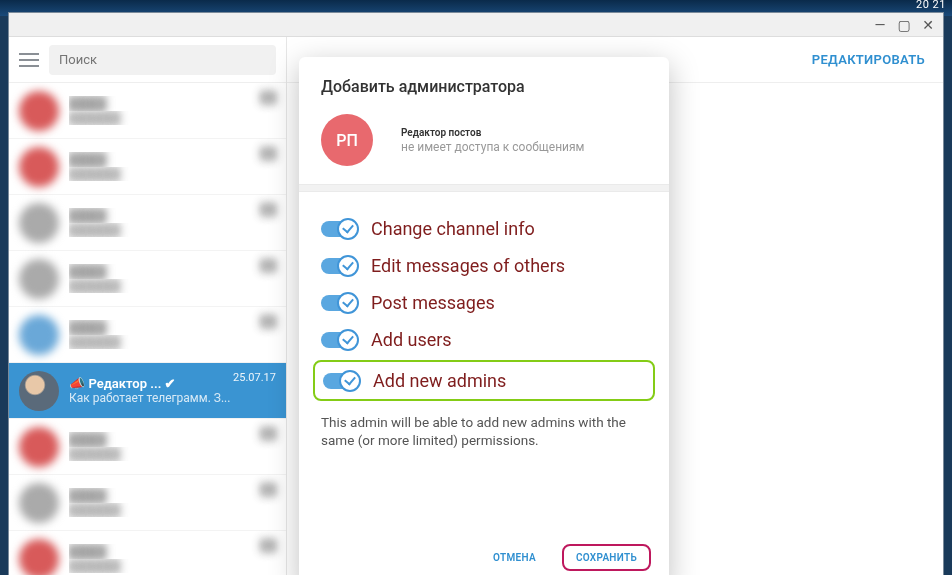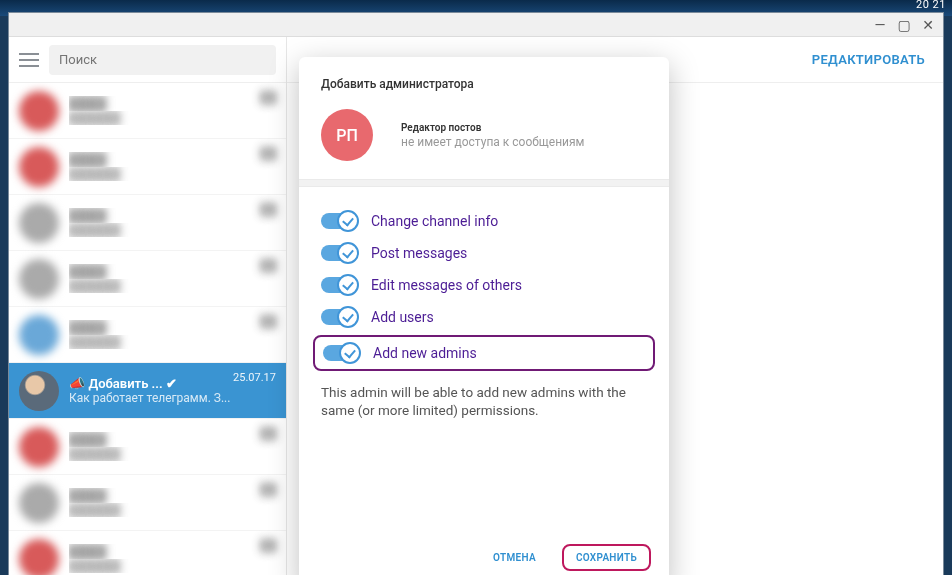--- a/index.html
+++ b/index.html
@@ -38,32 +38,32 @@
   
   .main { flex: 1; position: relative; background: #fff; }
   .main-header { height: 46px; display: flex; align-items: center; justify-content: space-between; padding: 0 18px; border-bottom: 1px solid #eee; }
   .back-chevron { color: #3a94d2; font-size: 20px; cursor: pointer; }
   .edit-btn { color: #2f8fd0; font-weight: 600; font-size: 13px; letter-spacing: .3px; cursor: pointer; }
   .blur-bg { position: absolute; inset: 46px 0 0 0; filter: blur(3px); opacity: .4; padding: 20px; font-size: 13px; color: #666; }
 
   
   .dialog { position: absolute; top: 20px; left: 290px; width: 370px; height: 530px; background: #fff; border-radius: 6px; box-shadow: 0 8px 30px rgba(0,0,0,0.25); display: flex; flex-direction: column; z-index: 50; }
   .dlg-inner { flex: 1; overflow: hidden; display: flex; flex-direction: column; padding-top: 20px; }
-  .dlg-title { font-size: 12px; font-weight: 500; color: #333; padding: 0 22px 18px; }
+  .dlg-title { font-size: 16px; font-weight: 500; color: #333; padding: 0 22px 18px; }
   .admin-head { display: flex; gap: 28px; align-items: center; padding: 0 22px 18px; }
   .admin-avatar { width: 52px; height: 52px; border-radius: 50%; background: #e8696e; color: #fff; display: flex; align-items: center; justify-content: center; font-size: 16px; font-weight: 500; }
   .admin-name { font-size: 10px; font-weight: 600; color: #333; }
   .admin-sub { font-size: 12px; color: #999; margin-top: 2px; }
   .section-gap { height: 8px; background: #f2f2f2; border-top: 1px solid #eaeaea; border-bottom: 1px solid #eaeaea; margin-bottom: 18px; }
   .perms-title { color: #2f8fd0; font-size: 14px; font-weight: 500; padding: 0 22px 14px; }
-  .perm-row { display: flex; align-items: center; gap: 14px; padding: 8px 22px; font-size: 14px; color: #4c1d95; }
+  .perm-row { display: flex; align-items: center; gap: 14px; padding: 8px 22px; font-size: 18px; color: #7f1d1d; }
   .toggle { width: 36px; height: 16px; background: #5aa7e0; border-radius: 10px; position: relative; cursor: pointer; flex-shrink: 0; }
   .toggle .knob { position: absolute; right: -2px; top: -3px; width: 22px; height: 22px; border-radius: 50%; background: #fff; border: 2px solid #4095d8; display: flex; align-items: center; justify-content: center; }
   .toggle .knob::after { content: ''; width: 8px; height: 5px; border-left: 2px solid #4095d8; border-bottom: 2px solid #4095d8; transform: rotate(-50deg); margin-top: -2px; }
-  .perm-highlight { border: 2px solid #701a75; border-radius: 8px; margin: 2px 14px; padding: 6px 6px; }
+  .perm-highlight { border: 2px solid #84cc16; border-radius: 8px; margin: 2px 14px; padding: 6px 6px; }
   .perm-note { padding: 10px 22px 2px; font-size: 13.5px; color: #555; line-height: 1.35; }
   .dlg-footer { display: flex; justify-content: flex-end; gap: 14px; padding: 12px 18px 16px; }
   .dlg-btn { color: #2f8fd0; font-weight: 600; font-size: 10px; background: none; border: none; padding: 8px 12px; cursor: pointer; letter-spacing: .3px; }
   .dlg-btn.primary-box { border: 2px solid #be185d; border-radius: 8px; padding: 6px 12px; }
 </style>
 </head>
 <body>
 
 <div class="os-bar">
   <span class="tray">20 21</span>
@@ -124,21 +124,21 @@
             <div class="avatar av-blue"></div>
             <div class="chat-text">
               <div class="chat-title">████</div>
               <div class="chat-sub">██████</div>
             </div>
             <div class="chat-date">██</div>
           </div>
         <div class="chat-item active">
           <div class="avatar av-photo"></div>
           <div class="chat-text">
-            <div class="chat-title"><span>📣</span> <span>Добавить ...</span> <span>✔</span></div>
+            <div class="chat-title"><span>📣</span> <span>Редактор ...</span> <span>✔</span></div>
             <div class="chat-sub">Как работает телеграмм. З...</div>
           </div>
           <div class="chat-date">25.07.17</div>
         </div>
         <div class="chat-item blur-row">
             <div class="avatar av-red"></div>
             <div class="chat-text">
               <div class="chat-title">████</div>
               <div class="chat-sub">██████</div>
             </div>
@@ -187,27 +187,27 @@
         <div class="perm-row">
           <div class="toggle">
               <div class="knob"></div>
             </div>
           <span>Change channel info</span>
         </div>
         <div class="perm-row">
           <div class="toggle">
               <div class="knob"></div>
             </div>
+          <span>Edit messages of others</span>
+        </div>
+        <div class="perm-row">
+          <div class="toggle">
+              <div class="knob"></div>
+            </div>
           <span>Post messages</span>
-        </div>
-        <div class="perm-row">
-          <div class="toggle">
-              <div class="knob"></div>
-            </div>
-          <span>Edit messages of others</span>
         </div>
         <div class="perm-row">
           <div class="toggle">
               <div class="knob"></div>
             </div>
           <span>Add users</span>
         </div>
         <div class="perm-highlight">
           <div class="perm-row" style="padding:2px 2px">
             <div class="toggle">

